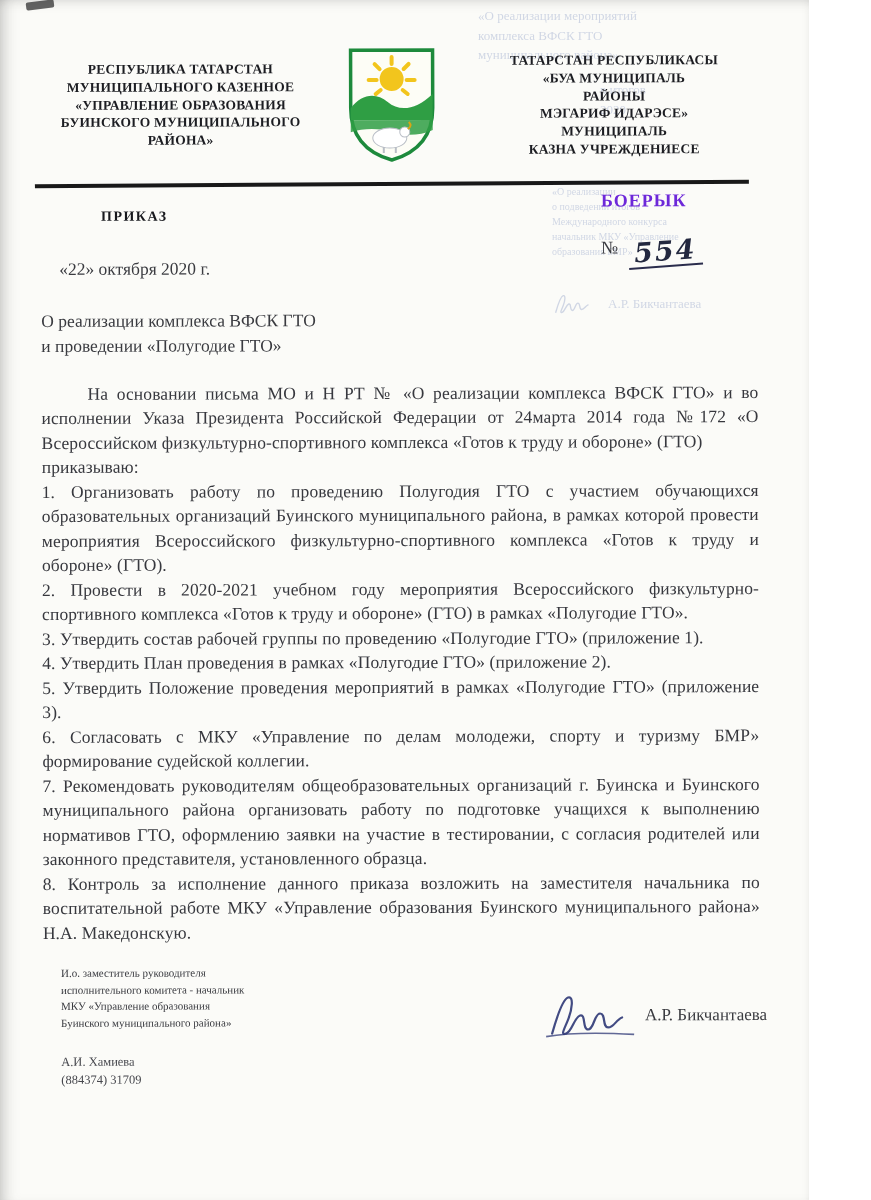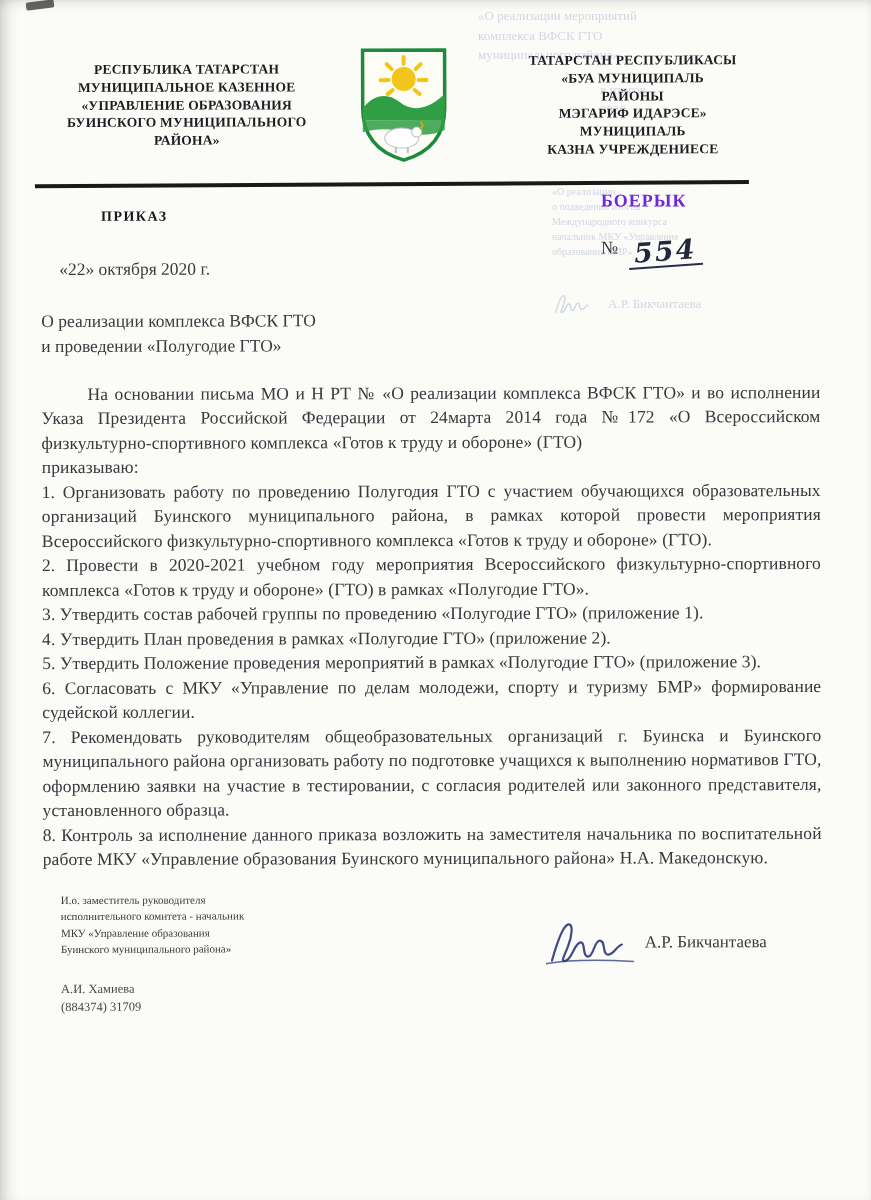--- a/index.html
+++ b/index.html
@@ -1,18 +1,18 @@
 <!DOCTYPE html>
 <html><head>
 <meta charset="utf-8">
 <style>
   html, body { margin:0; padding:0; background:#ffffff; }
   .page {
     position: relative;
-    width: 871px; height: 1200px;
+    width: 809px; height: 1200px;
     background: #fbfbf8;
     overflow: hidden;
     font-family: "Liberation Serif", serif;
     color: #3a3b40;
     box-shadow: inset 14px 0 16px -12px rgba(70,70,70,.35),
                 inset 0 10px 12px -9px rgba(90,90,90,.22),
                 inset -6px 0 10px -8px rgba(120,120,120,.18);
   }
   .corner-mark {
     position:absolute; top:1px; left:26px; width:28px; height:8px;
@@ -101,21 +101,21 @@
       <path d="M8,44 C12,30 18,10 24,8 C30,6 28,20 24,30 C20,40 16,46 22,44 C28,42 30,28 36,26 C42,24 38,40 44,40 C50,40 50,24 56,24 C62,24 58,38 64,38 C70,38 72,30 78,28" stroke="#6f84b8" stroke-width="3" fill="none" stroke-linecap="round"></path>
     </svg>
     <span>А.Р. Бикчантаева</span>
   </div>
 
   <div class="content">
 
     <div class="letterhead">
       <div class="org org-left">
         <span>РЕСПУБЛИКА ТАТАРСТАН</span>
-        <span>МУНИЦИПАЛЬНОЕ КАЗЕННОЕ</span>
+        <span>МУНИЦИПАЛЬНОГО КАЗЕННОЕ</span>
         <span>«УПРАВЛЕНИЕ ОБРАЗОВАНИЯ</span>
         <span>БУИНСКОГО МУНИЦИПАЛЬНОГО</span>
         <span>РАЙОНА»</span>
       </div>
 
       <div class="emblem">
         <svg width="106" height="122" viewBox="0 0 100 122">
 
           <path d="M9,6 H91 V64 C91,94 74,109 50,116 C26,109 9,94 9,64 Z" fill="#fdfdf6" stroke="#1d8a3c" stroke-width="3.5"></path>
 

